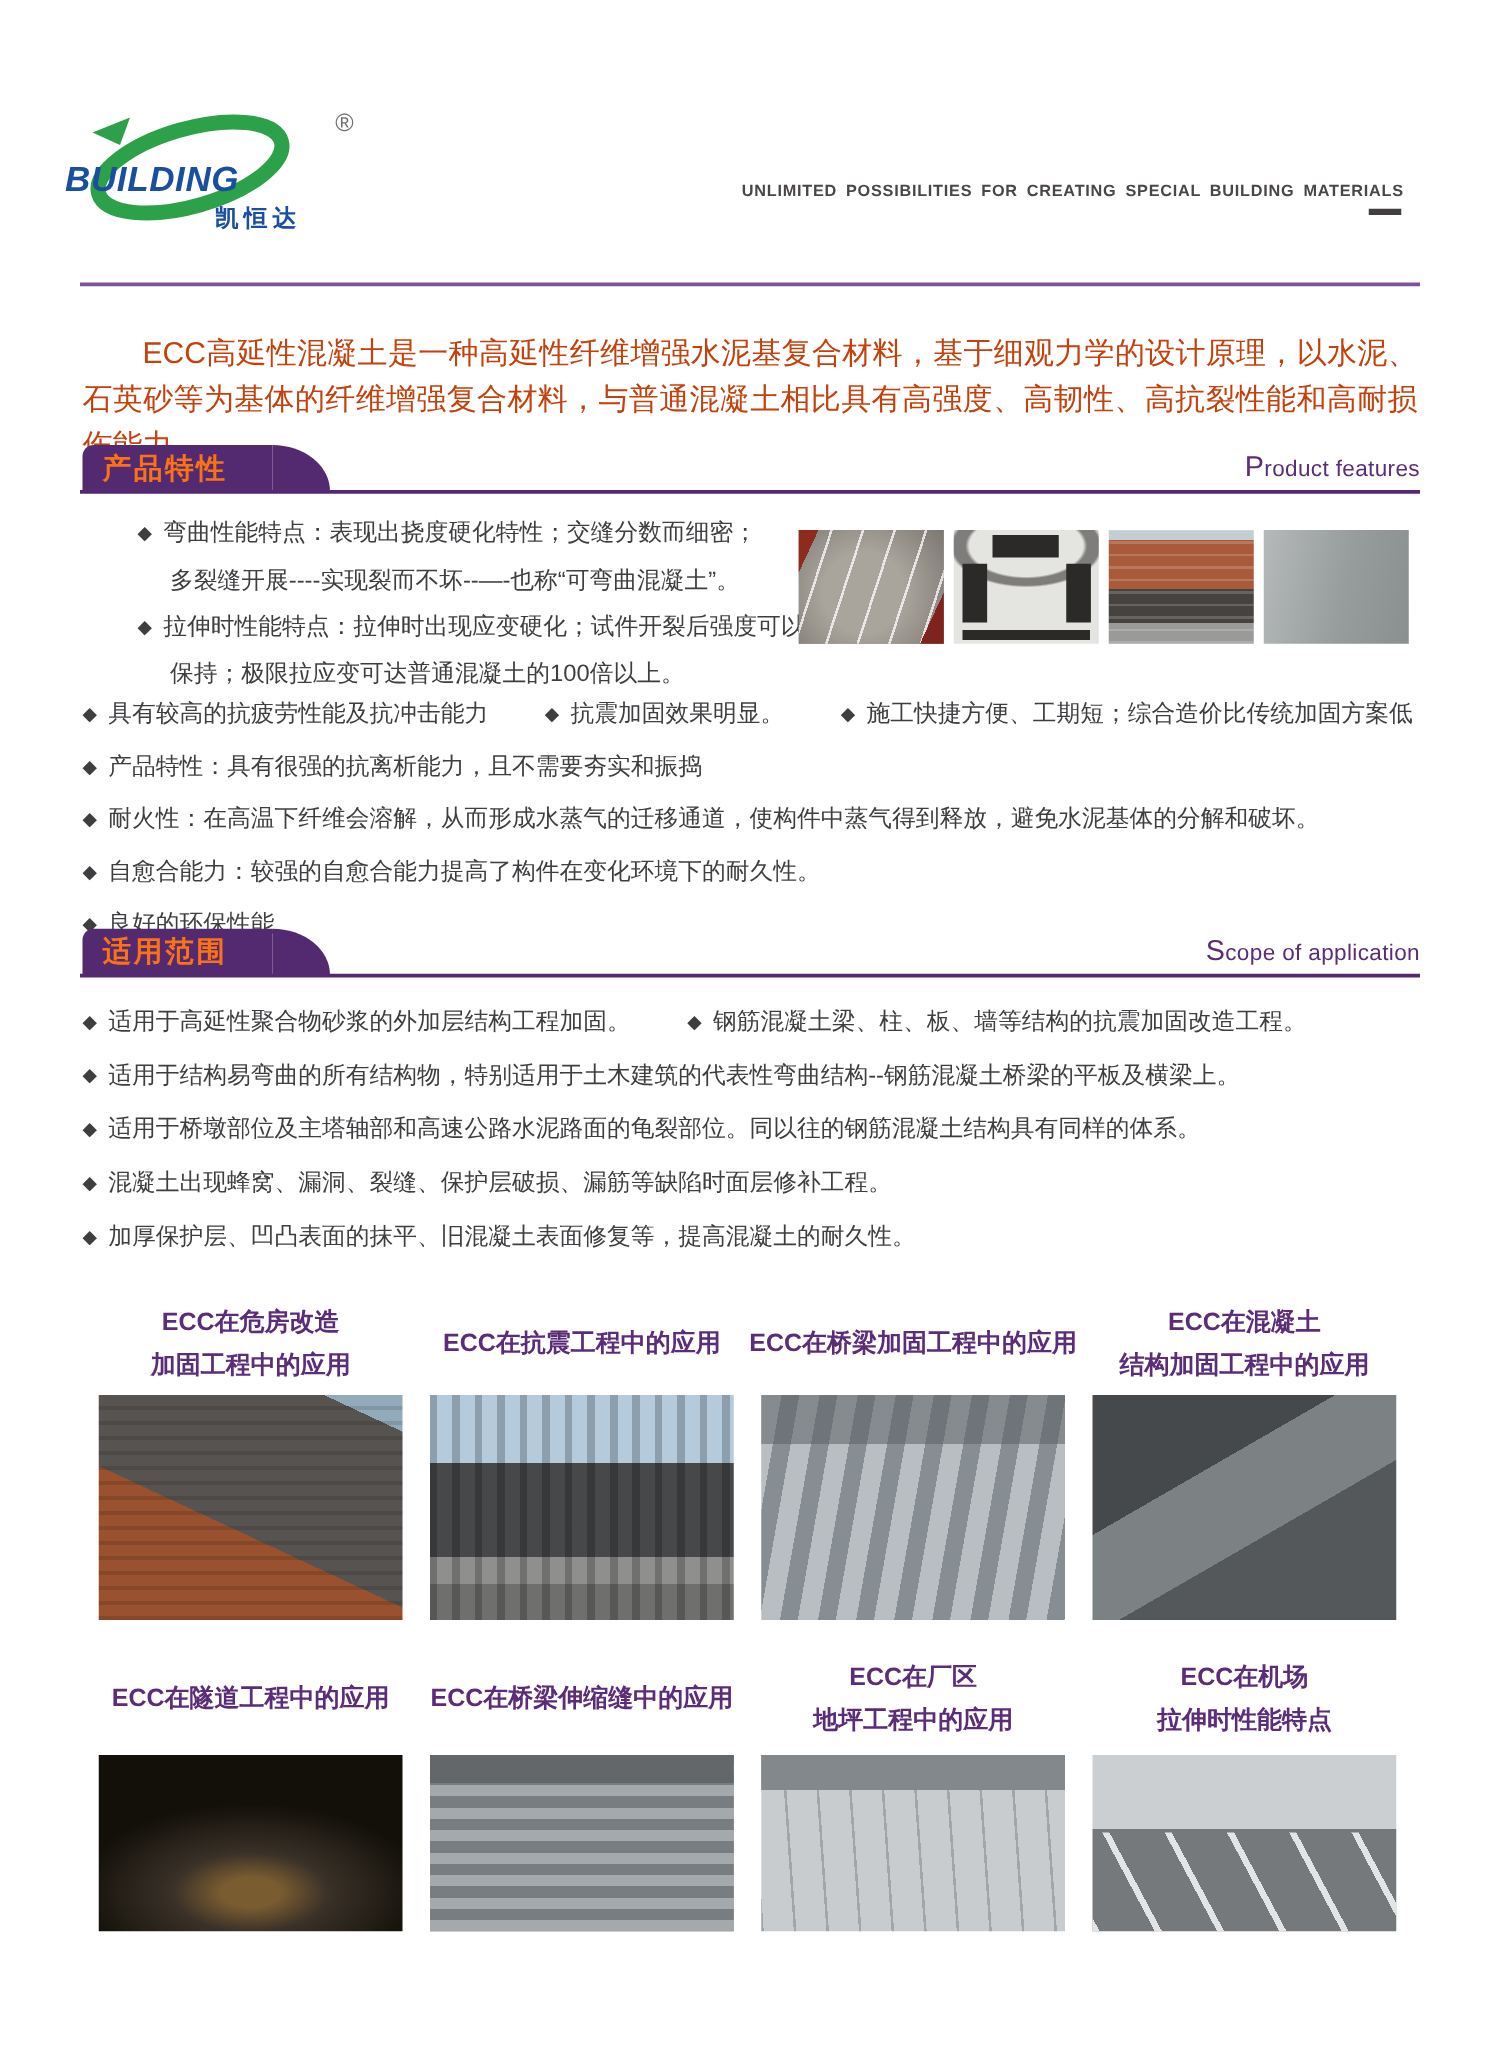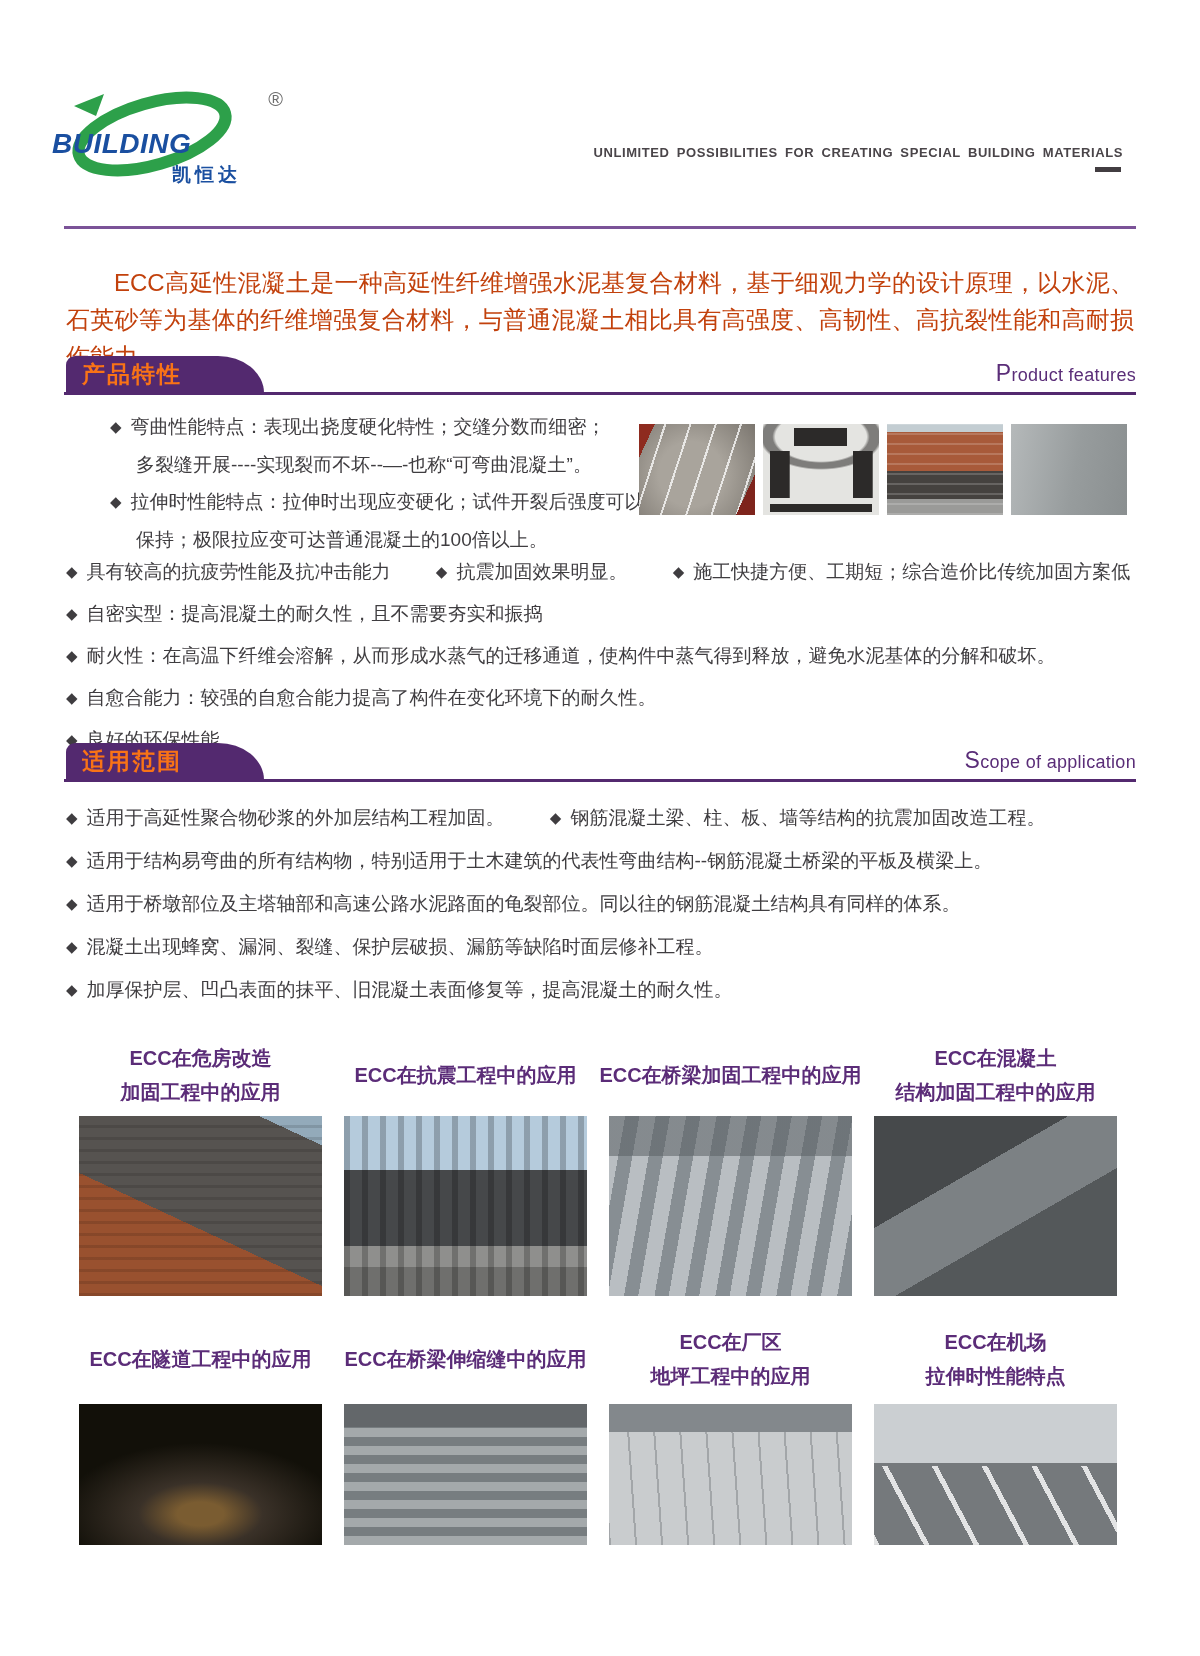--- a/index.html
+++ b/index.html
@@ -153,21 +153,21 @@
     <div class="fph fp4"></div>
   </div>
 
   <div class="feat-rows rows">
     <div class="b-line">
       <span class="dm">◆</span><span>具有较高的抗疲劳性能及抗冲击能力</span>
       <span class="dm gap1">◆</span><span>抗震加固效果明显。</span>
       <span class="dm gap1">◆</span><span>施工快捷方便、工期短；综合造价比传统加固方案低</span>
     </div>
     <div class="b-line">
-      <span class="dm">◆</span><span>自密实型：提高混凝土的耐久性，且不需要夯实和振捣</span>
+      <span class="dm">◆</span><span>产品特性：具有很强的抗离析能力，且不需要夯实和振捣</span>
     </div>
     <div class="b-line">
       <span class="dm">◆</span><span>耐火性：在高温下纤维会溶解，从而形成水蒸气的迁移通道，使构件中蒸气得到释放，避免水泥基体的分解和破坏。</span>
     </div>
     <div class="b-line">
       <span class="dm">◆</span><span>自愈合能力：较强的自愈合能力提高了构件在变化环境下的耐久性。</span>
     </div>
     <div class="b-line">
       <span class="dm">◆</span><span>良好的环保性能</span>
     </div>

